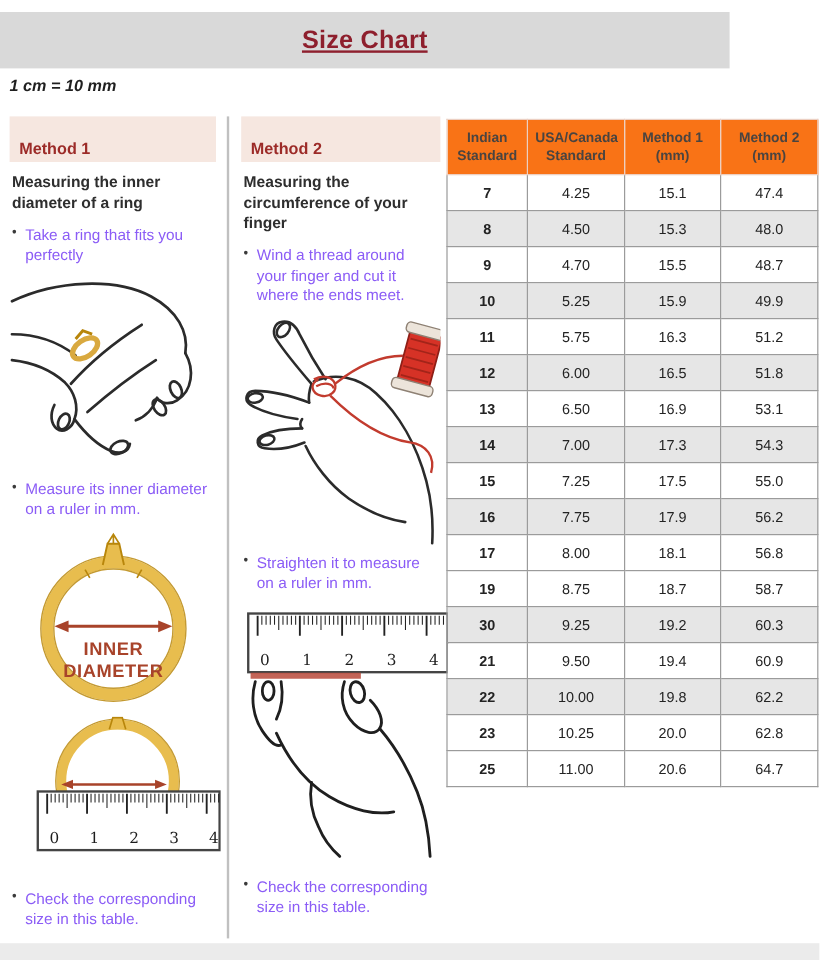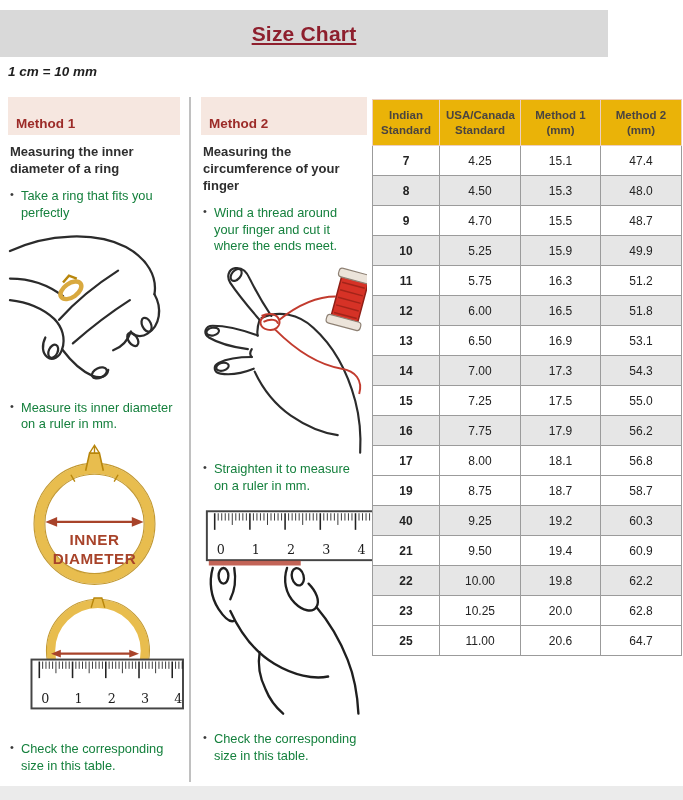--- a/index.html
+++ b/index.html
@@ -33,36 +33,36 @@
   }
   .method-header {
     background:#f6e7e0; color:#9c2b28; font-weight:bold; font-size:13.5px;
     padding:19px 8px; height:27px;
   }
   .sub {
     font-weight:bold; font-size:13px; color:#2e2e2e;
     margin:9px 2px 0 2px; line-height:1.3;
   }
   .bullet {
-    font-size:12.8px; color:#15803d; line-height:1.32;
+    font-size:12.8px; color:#8b5cf6; line-height:1.32;
     margin:10px 2px 0 2px; padding-left:11px; position:relative;
   }
   .bullet::before {
     content:"\2022"; position:absolute; left:0; top:-1px;
     font-size:11px; color:#3a3a3a;
   }
   .illus { display:block; margin-top:6px; }
   
   table.size-table {
     position:absolute; left:372px; top:99px; width:309px;
     border-collapse:collapse; table-layout:fixed;
     border:1px solid #9b9b9b;
   }
   .size-table th {
-    background:#eab308; color:#4a4440; font-size:11.5px; font-weight:bold;
+    background:#f97316; color:#4a4440; font-size:11.5px; font-weight:bold;
     line-height:1.3; text-align:center; vertical-align:middle;
     border:1px solid #eccfc2; height:46px; padding:4px 6px;
   }
   .size-table td {
     border:1px solid #9b9b9b; text-align:center; vertical-align:middle;
     font-size:12px; color:#232323; height:30px; background:#ffffff;
   }
   .size-table tr.alt td { background:#e6e6e6; }
   .size-table td.first { font-weight:bold; }
   .size-table col.c1 { width:67px; }
@@ -396,21 +396,21 @@
         <td>18.1</td>
         <td>56.8</td>
       </tr>
       <tr>
         <td class="first">19</td>
         <td>8.75</td>
         <td>18.7</td>
         <td>58.7</td>
       </tr>
       <tr class="alt">
-        <td class="first">40</td>
+        <td class="first">30</td>
         <td>9.25</td>
         <td>19.2</td>
         <td>60.3</td>
       </tr>
       <tr>
         <td class="first">21</td>
         <td>9.50</td>
         <td>19.4</td>
         <td>60.9</td>
       </tr>

